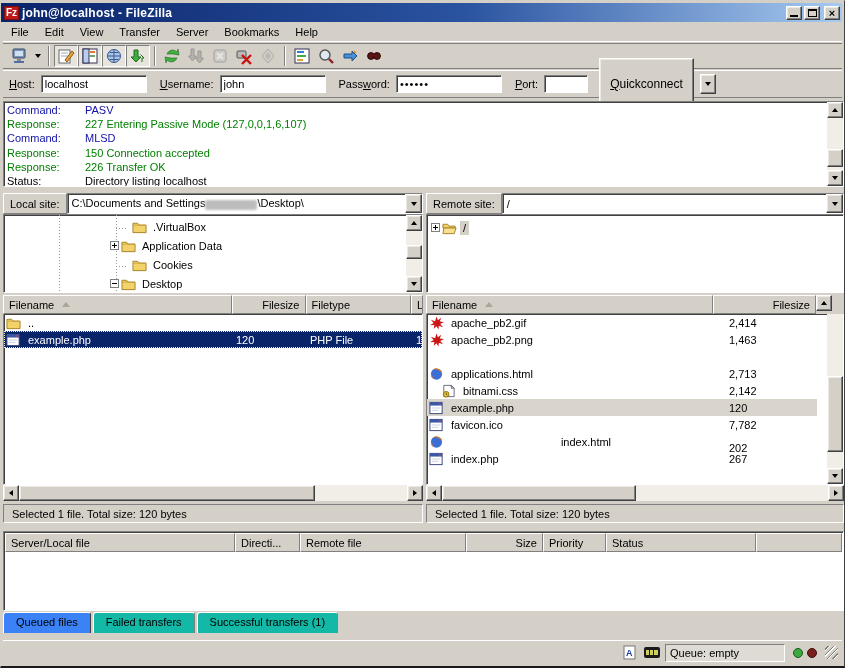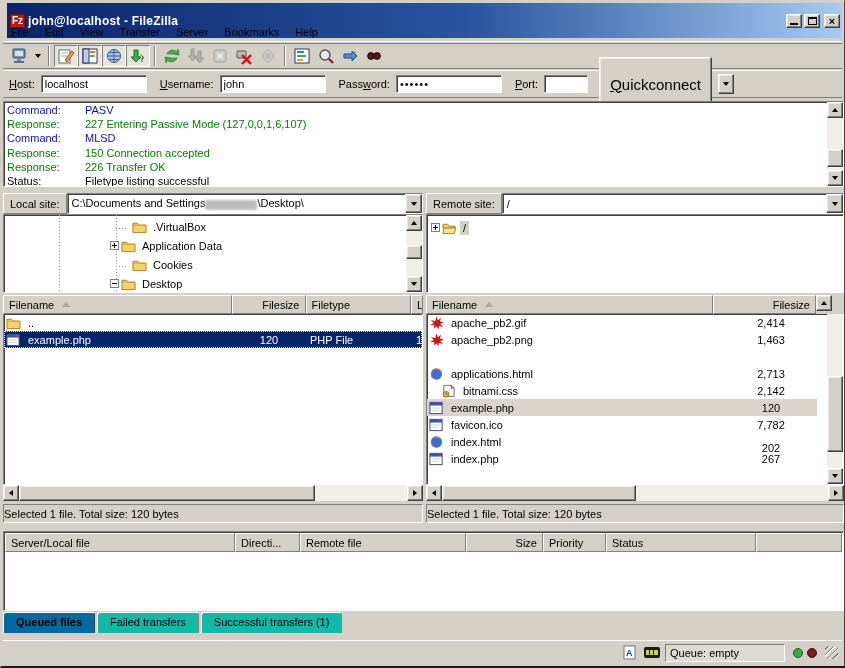--- a/index.html
+++ b/index.html
@@ -14,21 +14,21 @@
             box-shadow: inset -1px -1px 0 #808080, inset 1px 1px 0 #ece9e2; }
   .sunken { background:#fff; border:1px solid; border-color:#808080 #ffffff #ffffff #808080;
             box-shadow: inset 1px 1px 0 #404040; }
   .field  { background:#fff; border:1px solid; border-color:#808080 #ffffff #ffffff #808080;
             box-shadow: inset 1px 1px 0 #404040; padding:2px 3px; font-family:"Liberation Sans",sans-serif; font-size:11px; }
   .hdr    { background:#d4d0c8; border:1px solid; border-color:#ffffff #808080 #808080 #ffffff;
             padding:2px 5px; white-space:nowrap; overflow:hidden; display:flex; align-items:center; }
   .u { text-decoration:underline; }
 
   
-  .titlebar { position:absolute; left:6px; top:2px; right:2px; height:35px;
+  .titlebar { position:absolute; left:0; top:2px; right:2px; height:19px;
               background:linear-gradient(90deg,#0a246a 0%, #2a53a0 55%, #a6caf0 100%);
               display:flex; align-items:center; padding:0 2px; }
   .fzicon { width:15px; height:14px; background:#c01818; border:1px solid #7e0e0e; color:#fff;
             font-weight:bold; font-size:10px; display:flex; align-items:center; justify-content:center; margin:0 3px 0 1px; }
   .title-text { color:#fff; font-weight:bold; font-size:12px; letter-spacing:.2px; flex:1; }
   .winbtn { width:16px; height:14px; display:flex; align-items:center; justify-content:center;
             font-size:9px; font-weight:bold; color:#000; margin-left:2px; }
   .winbtn .minglyph { width:8px; height:2px; background:#000; margin-top:7px; }
   .winbtn .maxglyph { width:9px; height:8px; border:1px solid #000; border-top:2px solid #000; }
 
@@ -42,21 +42,21 @@
   .tbtn.pressed { border:1px solid; border-color:#808080 #fff #fff #808080; background:#e7e4dd; }
   .tbtn.disabled { filter:grayscale(1); opacity:.45; }
   .tsep { width:2px; height:20px; border-left:1px solid #808080; border-right:1px solid #fff; margin:0 4px; }
   .tdrop { width:13px; height:22px; display:flex; align-items:center; justify-content:center; }
   .tri-down { width:0; height:0; border-left:3px solid transparent; border-right:3px solid transparent; border-top:4px solid #000; }
 
   
   .qcbar { position:absolute; left:2px; top:69px; right:2px; height:28px; display:flex; align-items:center;
            border-top:1px solid #fff; border-bottom:1px solid #808080; padding-left:6px; gap:5px; }
   .qcbar label { margin-right:1px; }
-  .qc-btn { padding:18px 10px; font-size:15px; }
+  .qc-btn { padding:18px 10px; font-size:12px; }
   .qc-drop { width:16px; height:20px; display:flex; align-items:center; justify-content:center; margin-left:1px; }
 
   
   .logpane { position:absolute; left:2px; top:100px; width:841px; height:86px; }
   .logbody { position:absolute; inset:0; padding:1px 3px; overflow:hidden; }
   .logline { display:flex; line-height:14.2px; white-space:nowrap; }
   .loglabel { width:78px; flex:none; }
   .lt-command { color:#1111a6; }
   .lt-response { color:#008000; }
   .lt-status { color:#000; }
@@ -90,37 +90,37 @@
   .treelabel { padding:1px 3px; white-space:nowrap; }
   .treelabel.sel { background:#d4d0c8; }
 
   
   .listpane { position:absolute; background:#fff; overflow:hidden; }
   .listhdr { position:absolute; height:19px; display:flex; }
   .sort-asc { width:0; height:0; border-left:4px solid transparent; border-right:4px solid transparent;
               border-bottom:5px solid #aaa69c; margin-left:8px; }
   .lrow { position:absolute; height:17px; display:flex; align-items:center; white-space:nowrap; }
   .lrow .cell { overflow:hidden; flex:none; padding:0 4px; }
-  .num { text-align:center; }
+  .num { text-align:left; }
   .rowsel { background:#0a246a; color:#fff; outline:1px dotted #f0f0c0; outline-offset:-1px; }
   .rowhl { background:#d9d5cd; }
   .ficon { width:15px; height:14px; flex:none; margin:0 3px 0 2px; }
 
   .statusline { position:absolute; height:19px; background:#d4d0c8; border:1px solid; border-color:#808080 #fff #fff #808080;
-                display:flex; align-items:center; padding:0 0; }
+                display:flex; align-items:center; padding:0 8px; }
 
   
   .queuepane { position:absolute; left:2px; top:530px; width:841px; height:80px; background:#fff; }
   .queuehdr { position:absolute; left:1px; top:1px; right:1px; height:19px; display:flex; }
 
   
   .tabs { position:absolute; left:2px; top:611px; height:21px; display:flex; gap:2px; }
   .tab { padding:3px 12px 4px; background:#14b8a6; border:1px solid; border-color:#fff #808080 #808080 #fff; border-bottom:none;
          border-radius:3px 3px 0 0; }
-  .tab.active { background:#0369a1; font-weight:bold; border-color:#fff #404040 #fff #fff; }
+  .tab.active { background:#3b82f6; font-weight:normal; border-color:#fff #404040 #fff #fff; }
 
   
   .bottombar { position:absolute; left:2px; right:2px; bottom:2px; height:24px; border-top:1px solid #fff;
                display:flex; align-items:center; justify-content:flex-end; gap:4px; padding:0 4px; background:#d4d0c8; }
   .sb-ind { width:18px; height:16px; display:flex; align-items:center; justify-content:center; }
   .queuebox { width:120px; height:18px; background:#d4d0c8; border:1px solid; border-color:#808080 #fff #fff #808080;
               display:flex; align-items:center; padding:0 4px; margin-right:4px; background:#dedbd4; }
   .led { width:10px; height:10px; border-radius:50%; }
   .grip { width:13px; height:13px; margin-left:4px;
           background:repeating-linear-gradient(135deg, transparent 0 2px, #808080 2px 3px, #fff 3px 4px); }
@@ -288,21 +288,21 @@
       <div class="logline">
           <span class="loglabel lt-response">Response:</span>
           <span class="lt-response">150 Connection accepted</span>
         </div>
       <div class="logline">
           <span class="loglabel lt-response">Response:</span>
           <span class="lt-response">226 Transfer OK</span>
         </div>
       <div class="logline">
           <span class="loglabel lt-status">Status:</span>
-          <span class="lt-status">Filetype listing successful</span>
+          <span class="lt-status">Directory listing localhost</span>
         </div>
     </div>
     <div class="vsb" style="right:0; top:0; bottom:0;">
       <div class="sbtn raised" style="top:0; right:0;">
           <span class="tu"></span>
         </div>
       <div class="thumb" style="right:0; top:47px; width:16px; height:18px;"></div>
       <div class="sbtn raised" style="bottom:0; right:0;">
           <span class="td"></span>
         </div>
@@ -511,21 +511,21 @@
         </svg>
       <span class="cell" style="flex:1;">favicon.ico</span>
       <span class="cell num" style="width:92px;">7,782</span>
     </div>
     <div class="lrow" style="left:0; top:119px; width:390px;">
       <svg class="ficon" viewBox="0 0 16 14">
           <circle cx="8" cy="7" r="6" fill="#3b6fd4"></circle>
           <path d="M8 1 a6 6 0 0 1 5.8 7.5 A7 7 0 0 0 4 2.5 A6 6 0 0 1 8 1 Z" fill="#e8771a"></path>
           <path d="M2.2 9 a6 6 0 0 0 3 3.6 A7 7 0 0 1 3.6 5.5 Z" fill="#e8771a"></path>
         </svg>
-      <span class="cell" style="flex:1;">index.html</span>
+      <span class="cell" style="flex:1;text-align:center;">index.html</span>
       <span class="cell num" style="width:92px;margin-top:12px;">202</span>
     </div>
     <div class="lrow" style="left:0; top:136px; width:390px;">
       <svg class="ficon" viewBox="0 0 16 14">
           <rect x="1" y="1" width="13" height="12" fill="#fff" stroke="#33437a"></rect>
           <rect x="1" y="1" width="13" height="3.4" fill="#3a57a6"></rect>
           <circle cx="11.6" cy="2.7" r=".9" fill="#e04040"></circle>
           <rect x="3" y="6.5" width="9" height="1" fill="#c8cede"></rect>
           <rect x="3" y="9" width="7" height="1" fill="#c8cede"></rect>
         </svg>

